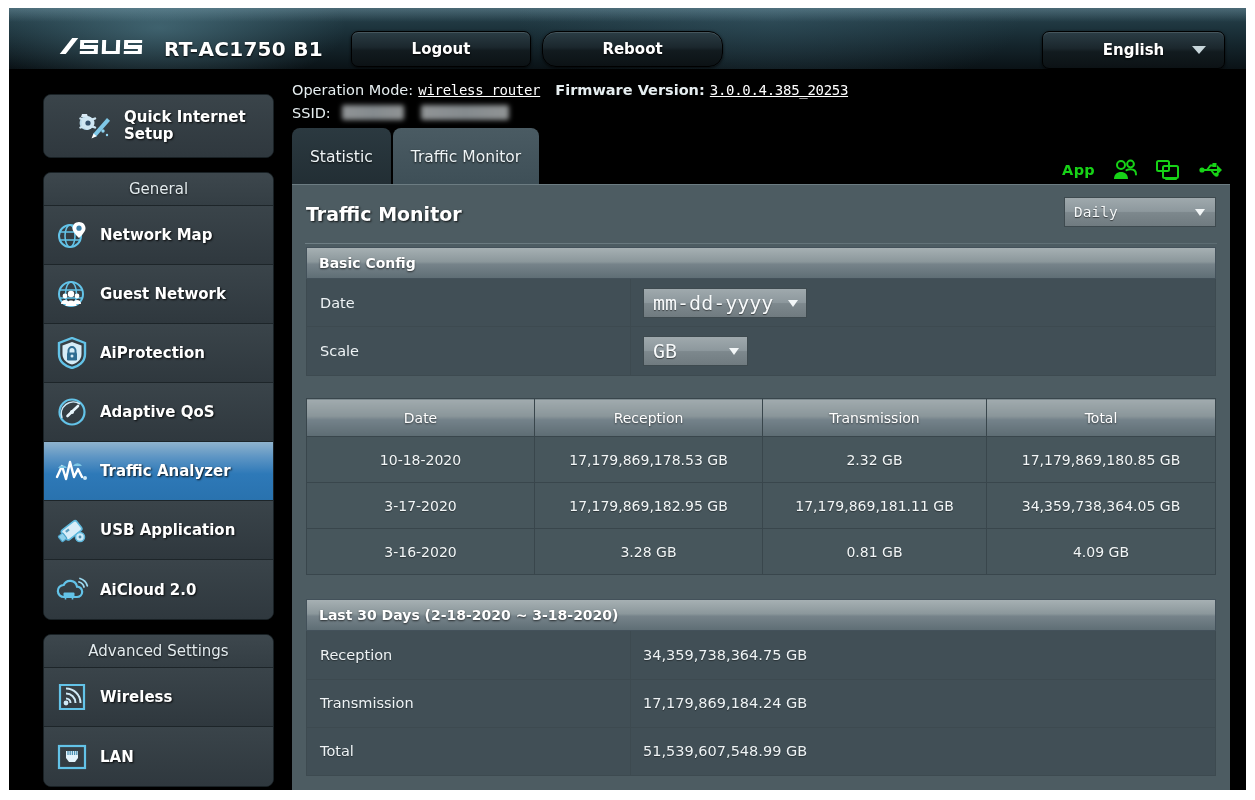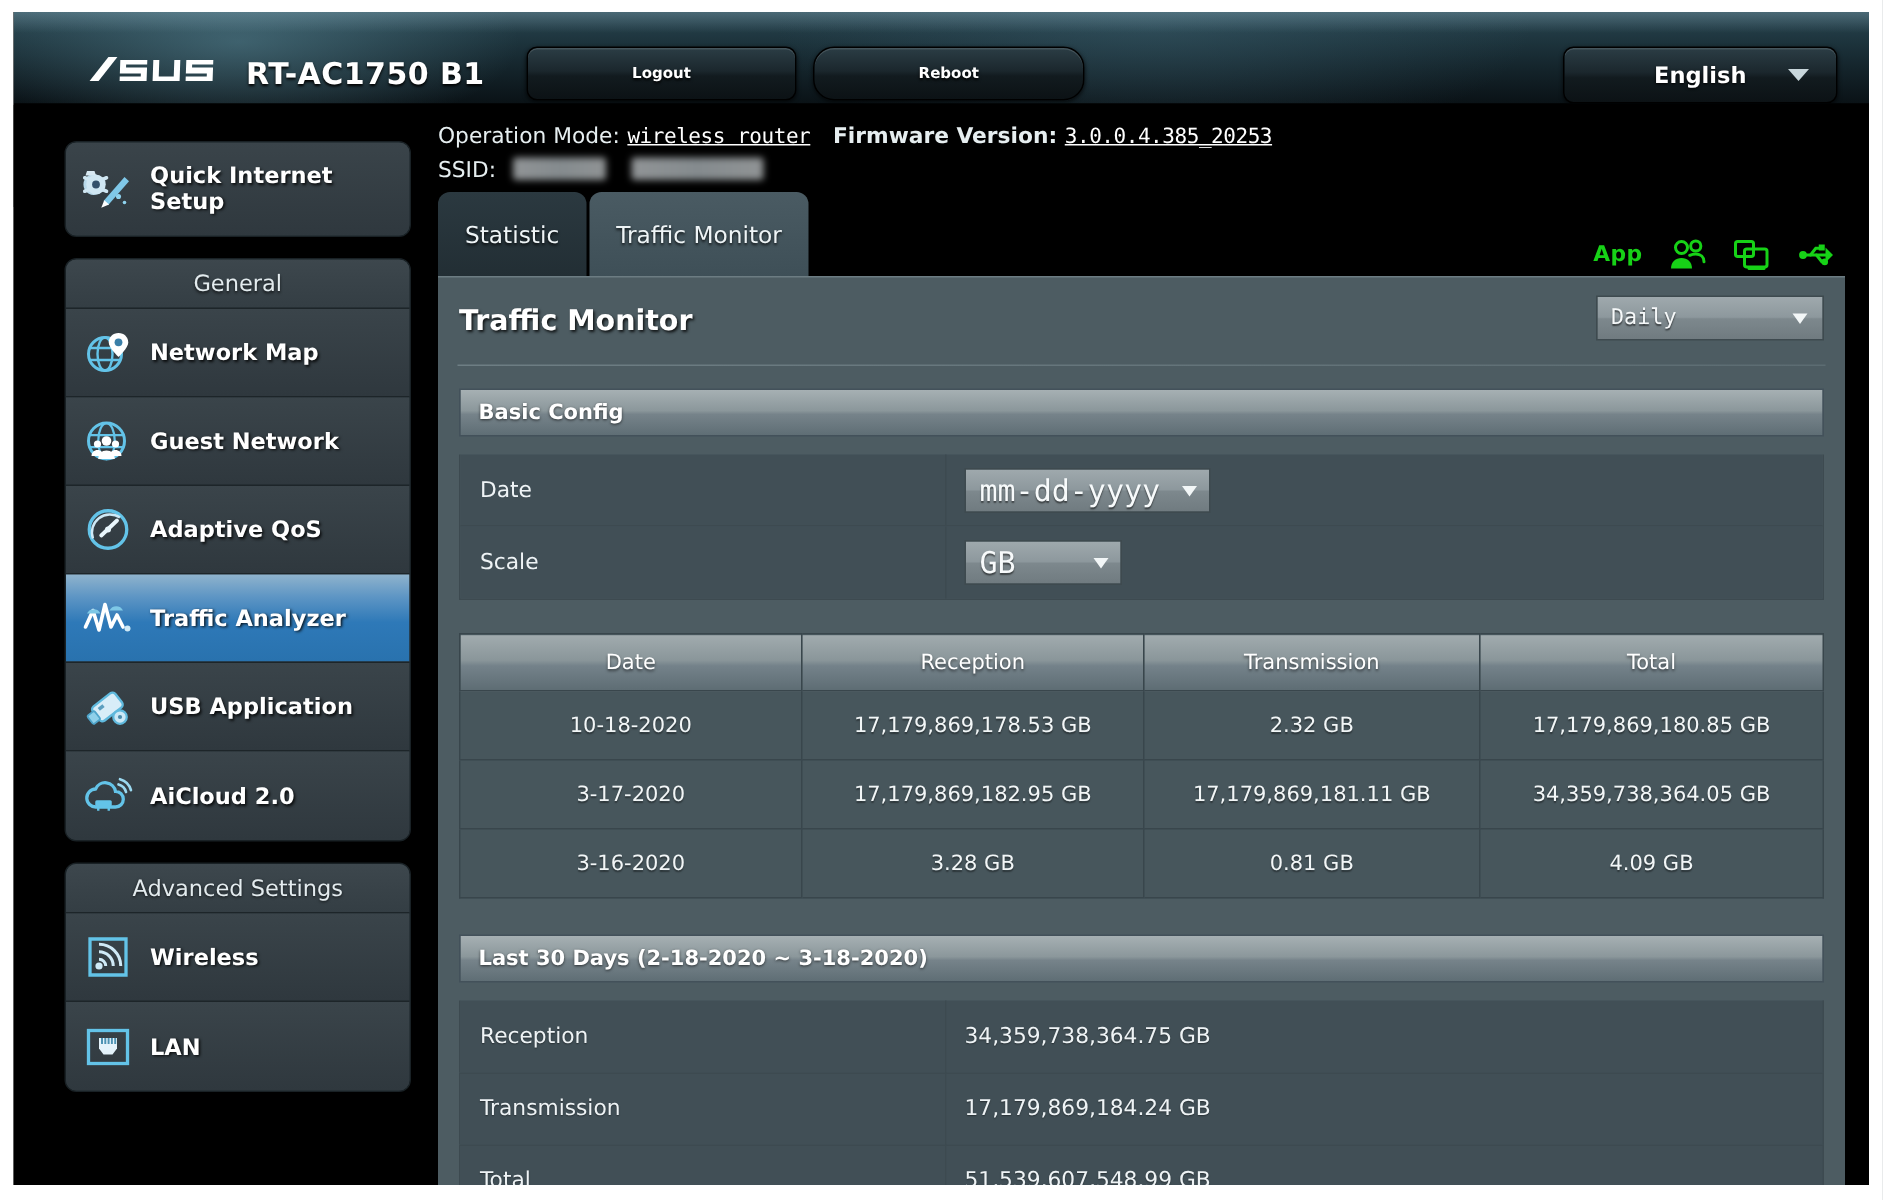--- a/index.html
+++ b/index.html
@@ -52,21 +52,21 @@
     font-size: 20px; font-weight: bold; color: #ffffff;
     text-shadow: 0 1px 2px #000; letter-spacing: 0.3px;
   }
   .topbtn {
     position: absolute; top: 23px; height: 36px;
     border-radius: 7px;
     background: linear-gradient(180deg, #2b3d45 0%, #1b272d 45%, #121b1f 55%, #0c1215 100%);
     border: 1px solid #000;
     box-shadow: inset 0 1px 0 rgba(255,255,255,0.13), 0 1px 3px rgba(0,0,0,0.7);
     display: flex; align-items: center; justify-content: center;
-    color: #ffffff; font-size: 10px; font-weight: bold;
+    color: #ffffff; font-size: 15px; font-weight: bold;
     text-shadow: 0 1px 2px #000;
     cursor: pointer;
   }
   #btn-logout { left: 342px; width: 180px; }
   #btn-reboot { left: 533px; width: 181px; border-radius: 14px; }
   #lang-select {
     position: absolute; left: 1033px; top: 23px; width: 183px; height: 38px;
     border-radius: 7px;
     background: linear-gradient(180deg, #2b3d45 0%, #1b272d 45%, #121b1f 55%, #0c1215 100%);
     border: 1px solid #000;
@@ -145,21 +145,21 @@
     position:absolute; right: 10px; top: 11px; width:0;height:0;
     border-left:5px solid transparent;border-right:5px solid transparent;border-top:7px solid #f2f6f7;
   }
   #hr-under-title {
     position:absolute; left:13px; top:58px; width: 912px; height:1px;
     background: linear-gradient(90deg, #6e7e84, #5c6c72);
   }
 
   
   .sec-head {
-    margin: 12px 14px; height: 32px;
+    margin: 0 14px; height: 32px;
     background: linear-gradient(180deg, #a6b0b3 0%, #8b979b 46%, #76838a 54%, #5f6e75 100%);
     border: 1px solid #43515a;
     display:flex; align-items:center;
   }
   .sec-head-txt {
     padding-left: 12px; color:#ffffff; font-size:14px; font-weight:bold;
     text-shadow: 0 1px 2px rgba(0,0,0,0.65);
   }
 
   
@@ -241,21 +241,21 @@
   }
   .side-item:last-child { border-bottom:none; }
   .side-item.active {
     background: linear-gradient(180deg,#8fb3cd 0%, #5d95c4 26%, #2e79b8 55%, #2972ae 100%);
   }
   .side-item .si-ico { width: 56px; display:flex; align-items:center; justify-content:center; }
   .side-item .si-lbl {
     color:#ffffff; font-size:15px; font-weight:bold;
     text-shadow: 1px 1px 2px rgba(0,0,0,0.85);
   }
-  #item-qis { height: 62px; }
+  #item-qis { height: 62px; padding-left: 24px; }
   #item-qis .si-lbl { line-height: 1.12; }
   .ico svg { display:block; }
 </style>
 </head>
 <body>
 
 <div id="frame">
 <div id="page">
 
   <div id="banner">
@@ -380,20 +380,32 @@
             <path d="M9.5 27 c0-3.4 2.4-5.6 5.5-5.6 s5.5 2.2 5.5 5.6 z" fill="#ffffff"></path>
             <circle cx="9" cy="17" r="2.4" fill="#ffffff"></circle>
                 <path d="M5 25 c0-2.4 1.8-4 4-4 s4 1.6 4 4 z" fill="#ffffff"></path>
             <circle cx="21" cy="17" r="2.4" fill="#ffffff"></circle>
                 <path d="M17 25 c0-2.4 1.8-4 4-4 s4 1.6 4 4 z" fill="#ffffff"></path>
           </svg>
         </span>
         <span class="si-lbl">Guest Network</span>
       </div>
 
+      <div class="side-item">
+        <span class="si-ico ico">
+          <svg width="30" height="32" viewBox="0 0 30 32">
+            <path d="M15 1 L28 6 v11 c0 8-6.5 12.5-13 14 C8.5 29.5 2 25 2 17 V6 z" fill="none" stroke="#63c3e8" stroke-width="2.4"></path>
+            <path d="M15 5 L24.5 8.5 v8.5 c0 6-4.8 9.4-9.5 10.6 C10.3 26.4 5.5 23 5.5 17 V8.5 z" fill="#d6ecf7"></path>
+            <path d="M11.5 16 v-2.4 a3.5 3.5 0 0 1 7 0 V16" fill="none" stroke="#2f6d92" stroke-width="2"></path>
+            <rect x="10" y="15.5" width="10" height="8" rx="1.2" fill="#2f6d92"></rect>
+            <circle cx="15" cy="19" r="1.5" fill="#d6ecf7"></circle>
+          </svg>
+        </span>
+        <span class="si-lbl">AiProtection</span>
+      </div>
 
       <div class="side-item">
         <span class="si-ico ico">
           <svg width="32" height="30" viewBox="0 0 32 30">
             <circle cx="16" cy="15" r="12.5" fill="none" stroke="#63c3e8" stroke-width="2.2"></circle>
             <path d="M6 21 A12 12 0 0 1 24 7" fill="none" stroke="#cfe9f6" stroke-width="1.6"></path>
             <path d="M22 9 L11.5 19" stroke="#e9f6fc" stroke-width="2.6" stroke-linecap="round"></path>
             <circle cx="16" cy="15" r="2" fill="#e9f6fc"></circle>
           </svg>
         </span>

